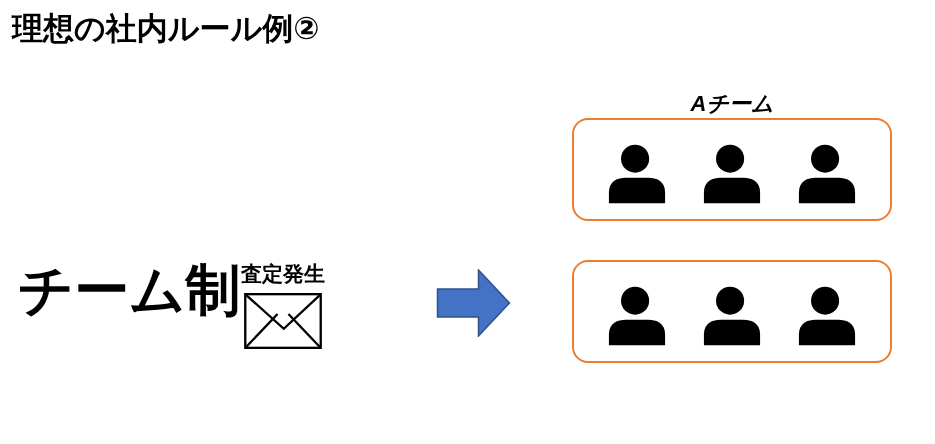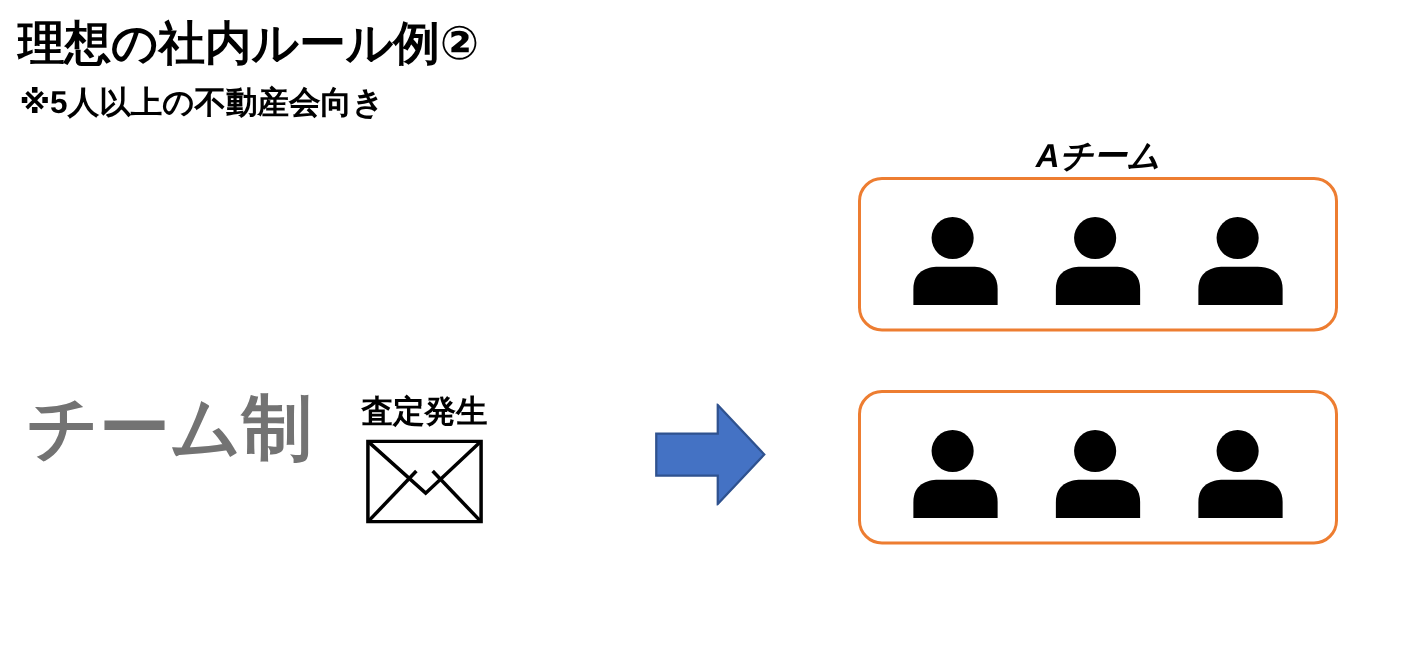--- a/index.html
+++ b/index.html
@@ -30,23 +30,23 @@
     top: 54px;
     font-size: 21px;
     font-weight: bold;
     color: #000000;
     white-space: nowrap;
   }
   .left-label {
     position: absolute;
     left: 18px;
     top: 254px;
-    font-size: 47px;
+    font-size: 55px;
     font-weight: bold;
-    color: #737373;
+    color: #000000;
     white-space: nowrap;
   }
   .assessment {
     position: absolute;
     left: 233px;
     top: 238px;
     width: 100px;
     text-align: center;
   }
   .assessment-label {
@@ -122,21 +122,20 @@
     stroke-width: 1.5;
     stroke-linejoin: miter;
   }
 </style>
 </head>
 <body>
 
 <div class="canvas">
 
   <div class="title">理想の社内ルール例②</div>
-  <div class="subtitle">※5人以上の不動産会向き</div>
 
   <div class="left-label">チーム制</div>
 
   <div class="assessment">
     <div class="assessment-label">査定発生</div>
     <svg class="envelope" viewBox="0 0 100 72" xmlns="http://www.w3.org/2000/svg">
       <rect x="1.5" y="1.5" width="97" height="69"></rect>
       <path d="M2,2 L51,46 L98,2"></path>
       <path d="M2,70 L43,27"></path>
       <path d="M98,70 L57,27"></path>

